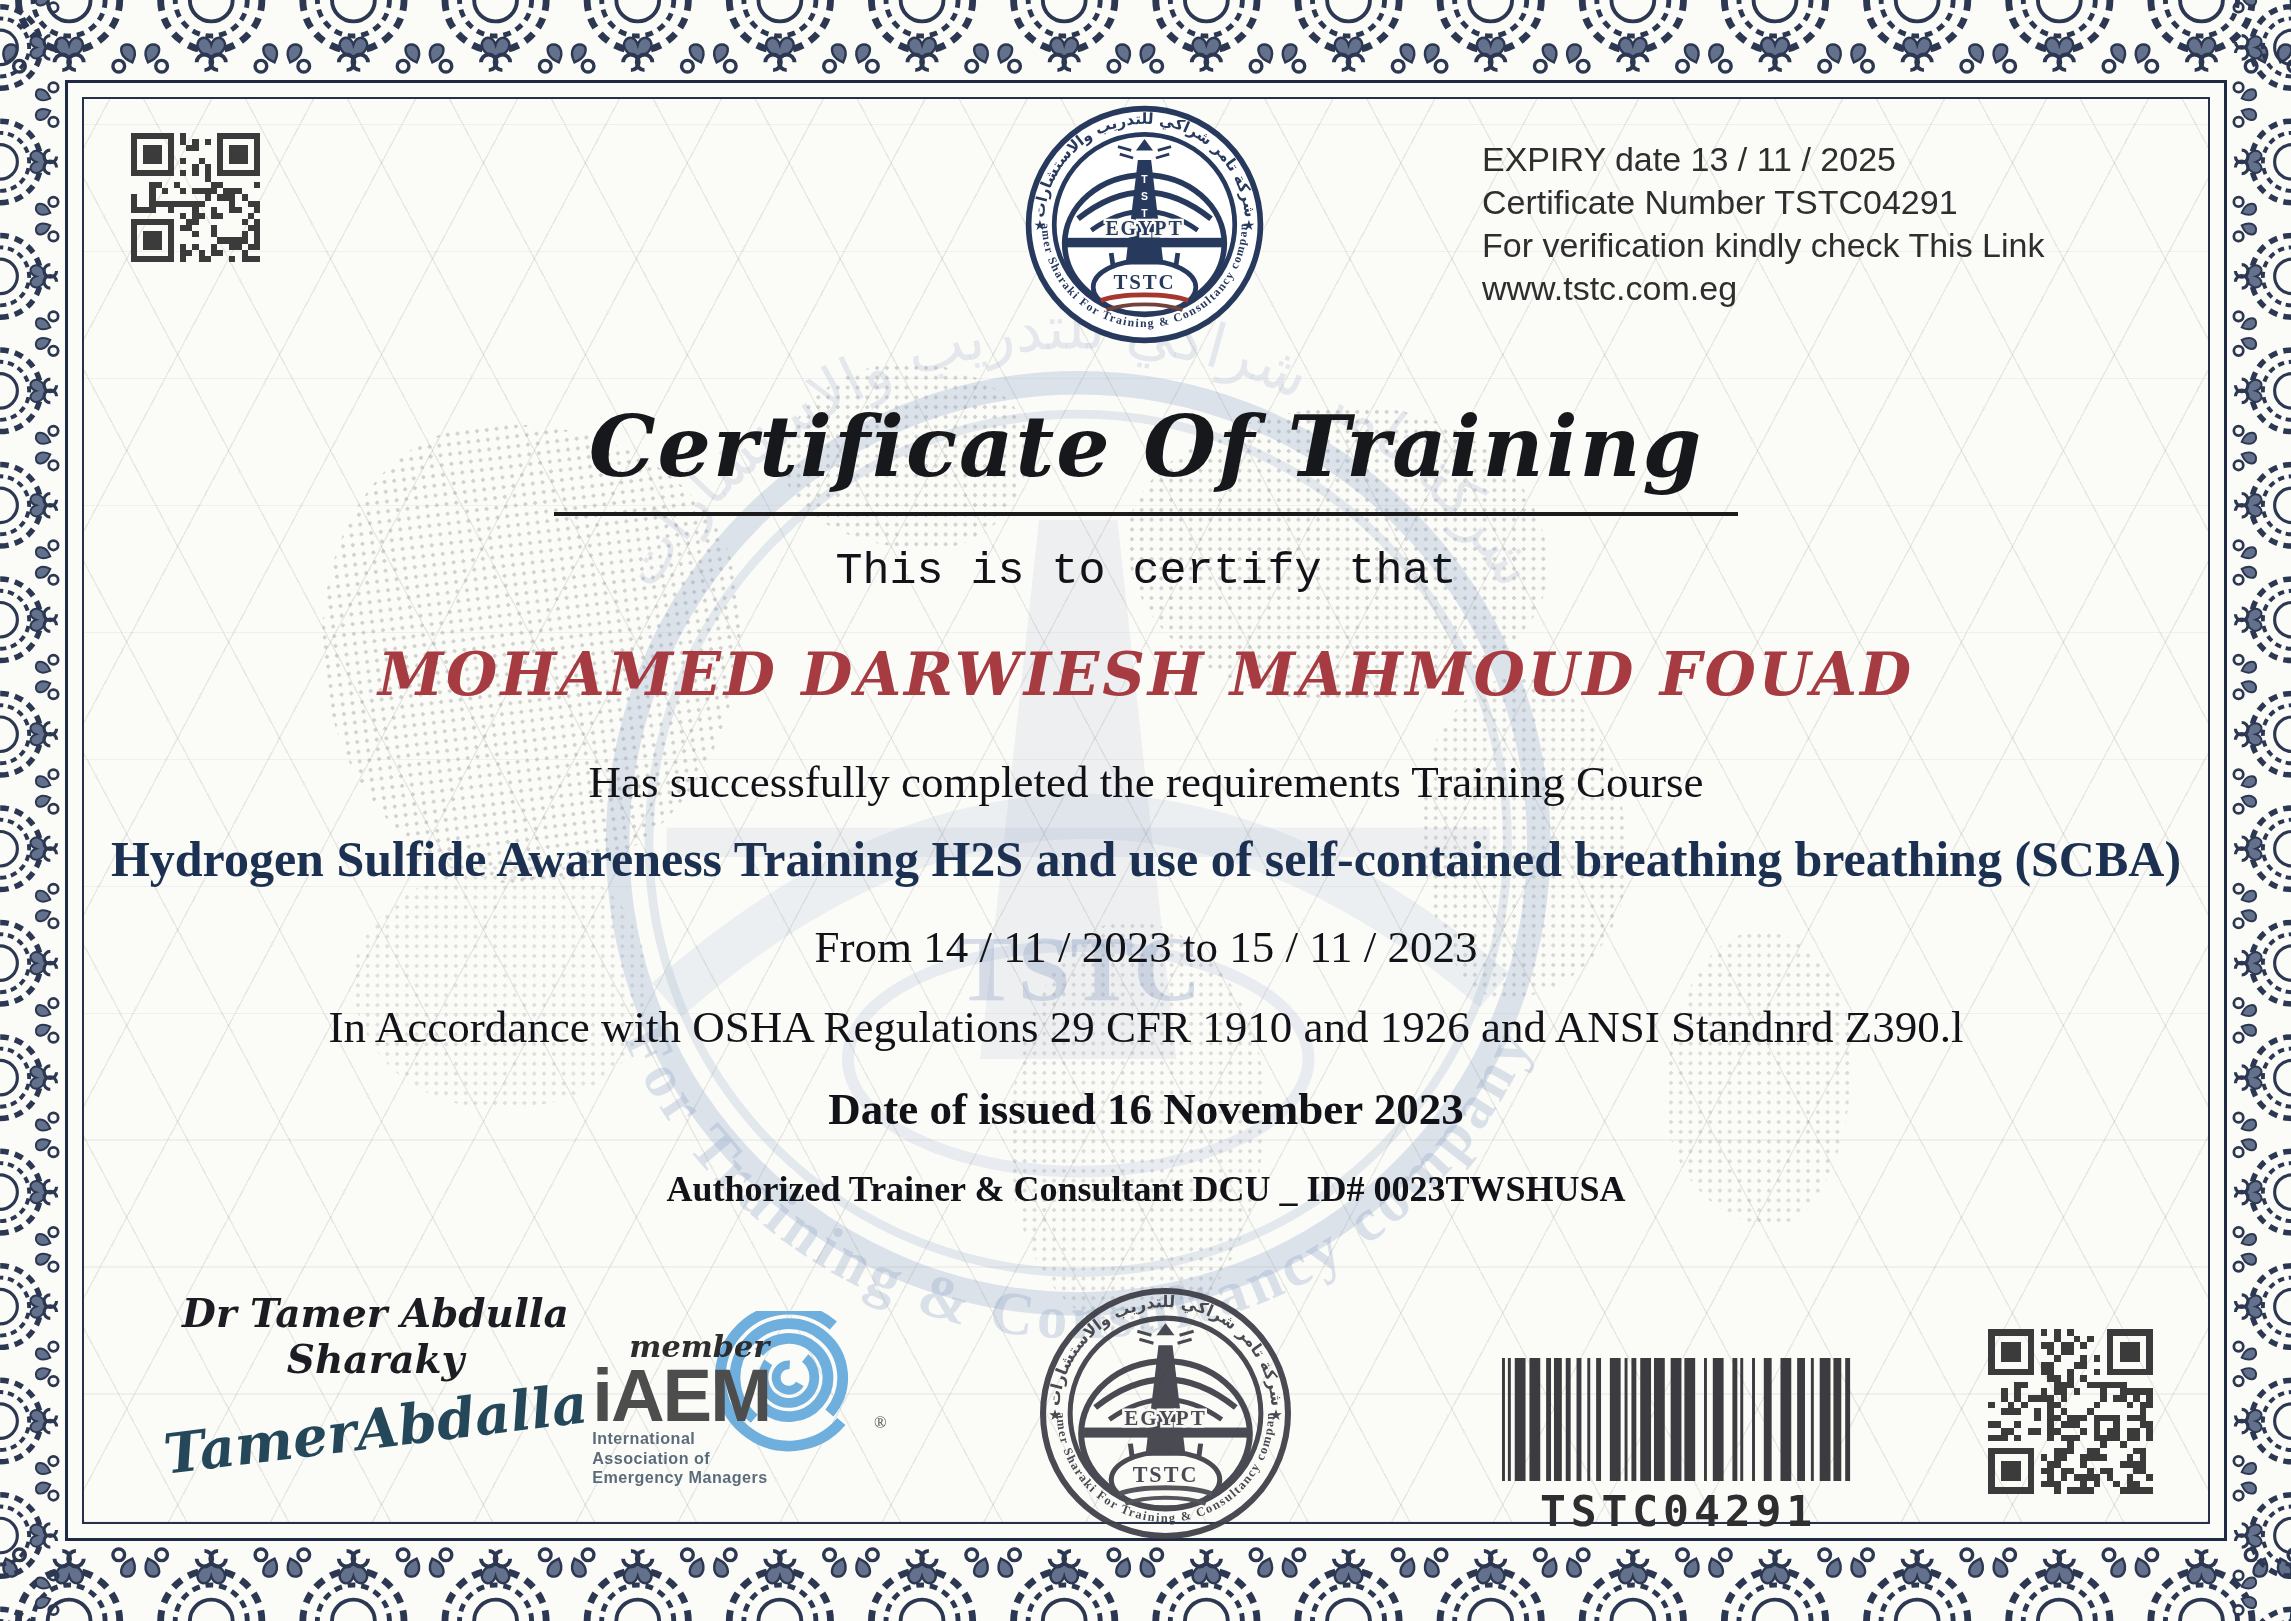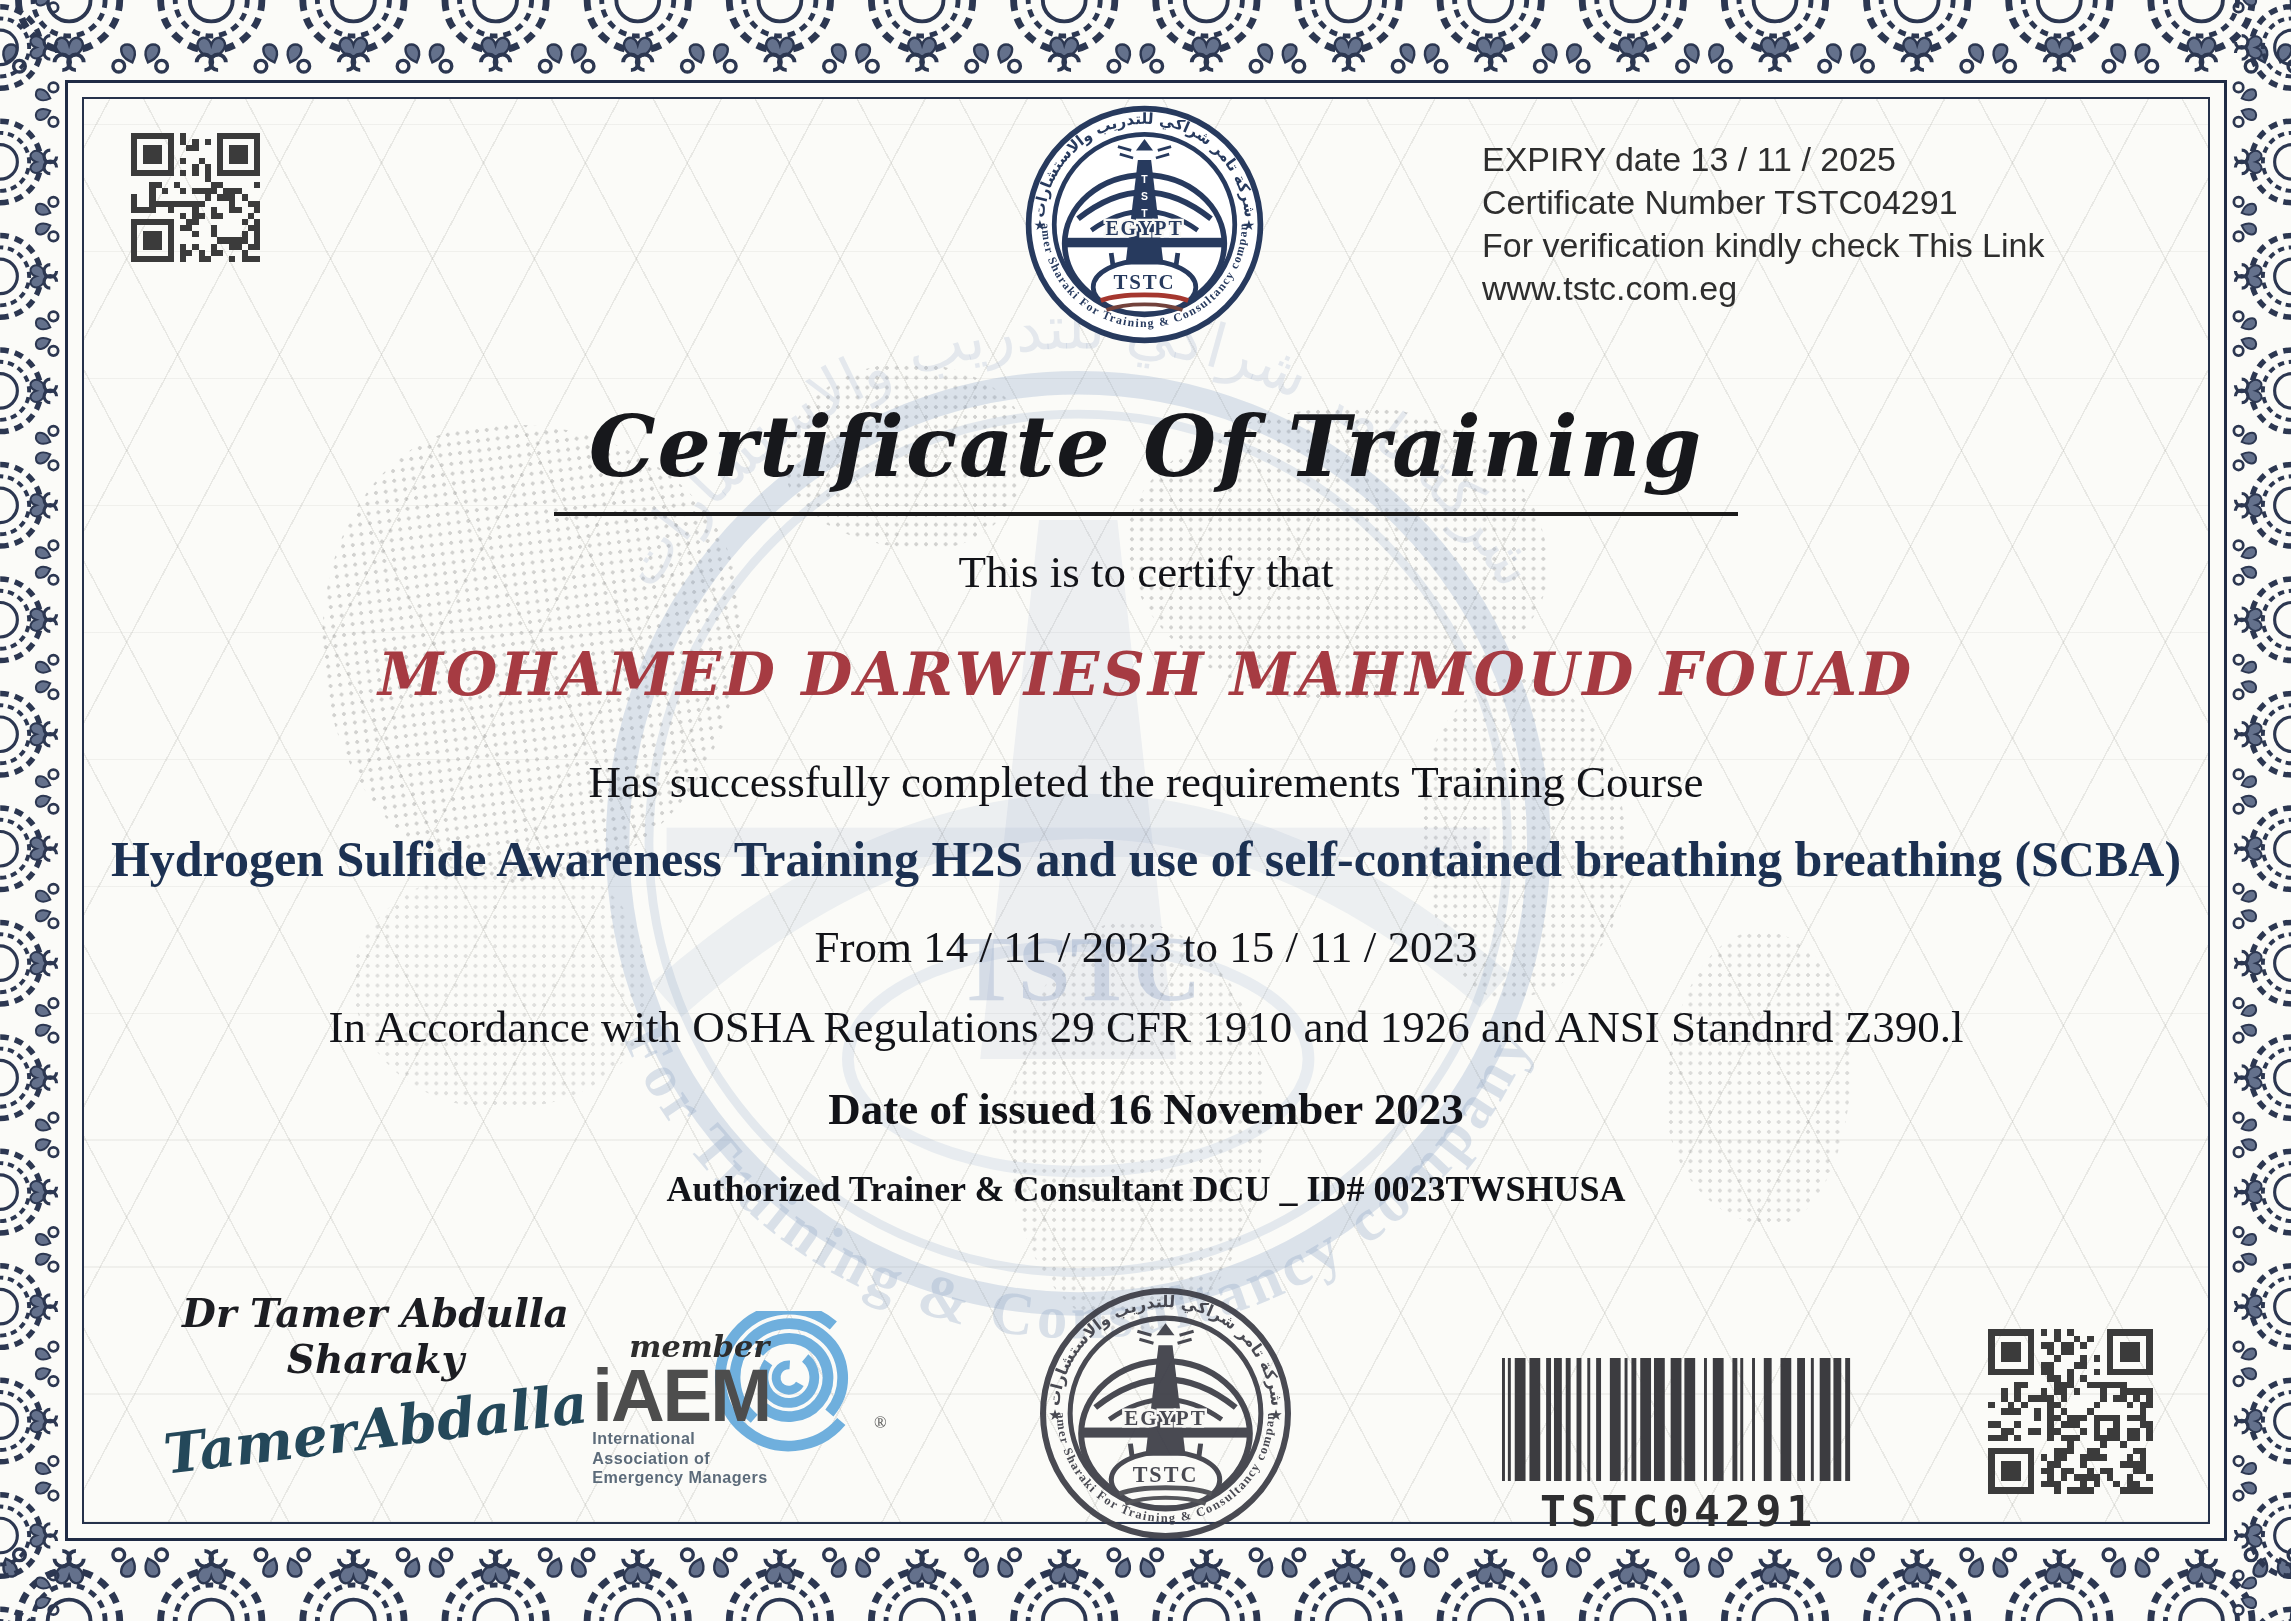--- a/index.html
+++ b/index.html
@@ -36,21 +36,21 @@
   .d7{left:1666px;top:931px;width:186px;height:294px;border-radius:50% 50% 42% 58%/58% 42% 58% 42%;opacity:.35;}
 
   .watermark{position:absolute;left:549px;top:314px;width:1078px;height:1137px;}
 
   
   .line{position:absolute;left:0;width:2292px;text-align:center;color:#121318;margin-top:9px;}
   .title-row{top:388px;}
   .title-text{display:inline-block;font-family:"DejaVu Serif",serif;font-style:italic;
       font-weight:600;font-size:84px;letter-spacing:2px;color:#17181c;
       border-bottom:4.9px solid #1b1b1b;padding:0 35px 15.7px;}
-  .certify{top:537px;font-size:45px;}
+  .certify{top:537px;font-size:45px;font-family:Liberation Mono, monospace;}
   .name{top:631px;font-family:"DejaVu Serif",serif;font-style:italic;font-weight:700;
       font-size:59px;letter-spacing:2.9px;color:#a63b42;}
   .completed{top:747px;font-size:45px;}
   .course{top:821px;font-size:50px;font-weight:700;color:#1c3152;}
   .fromto{top:912px;font-size:45px;font-weight:400;}
   .accordance{top:992px;font-size:45px;}
   .issued{top:1074px;font-size:45px;font-weight:600;}
   .authorized{top:1159px;font-size:36px;font-weight:600;}
 
   .info-tr{position:absolute;left:1482px;top:120px;width:706px;text-align:left;

